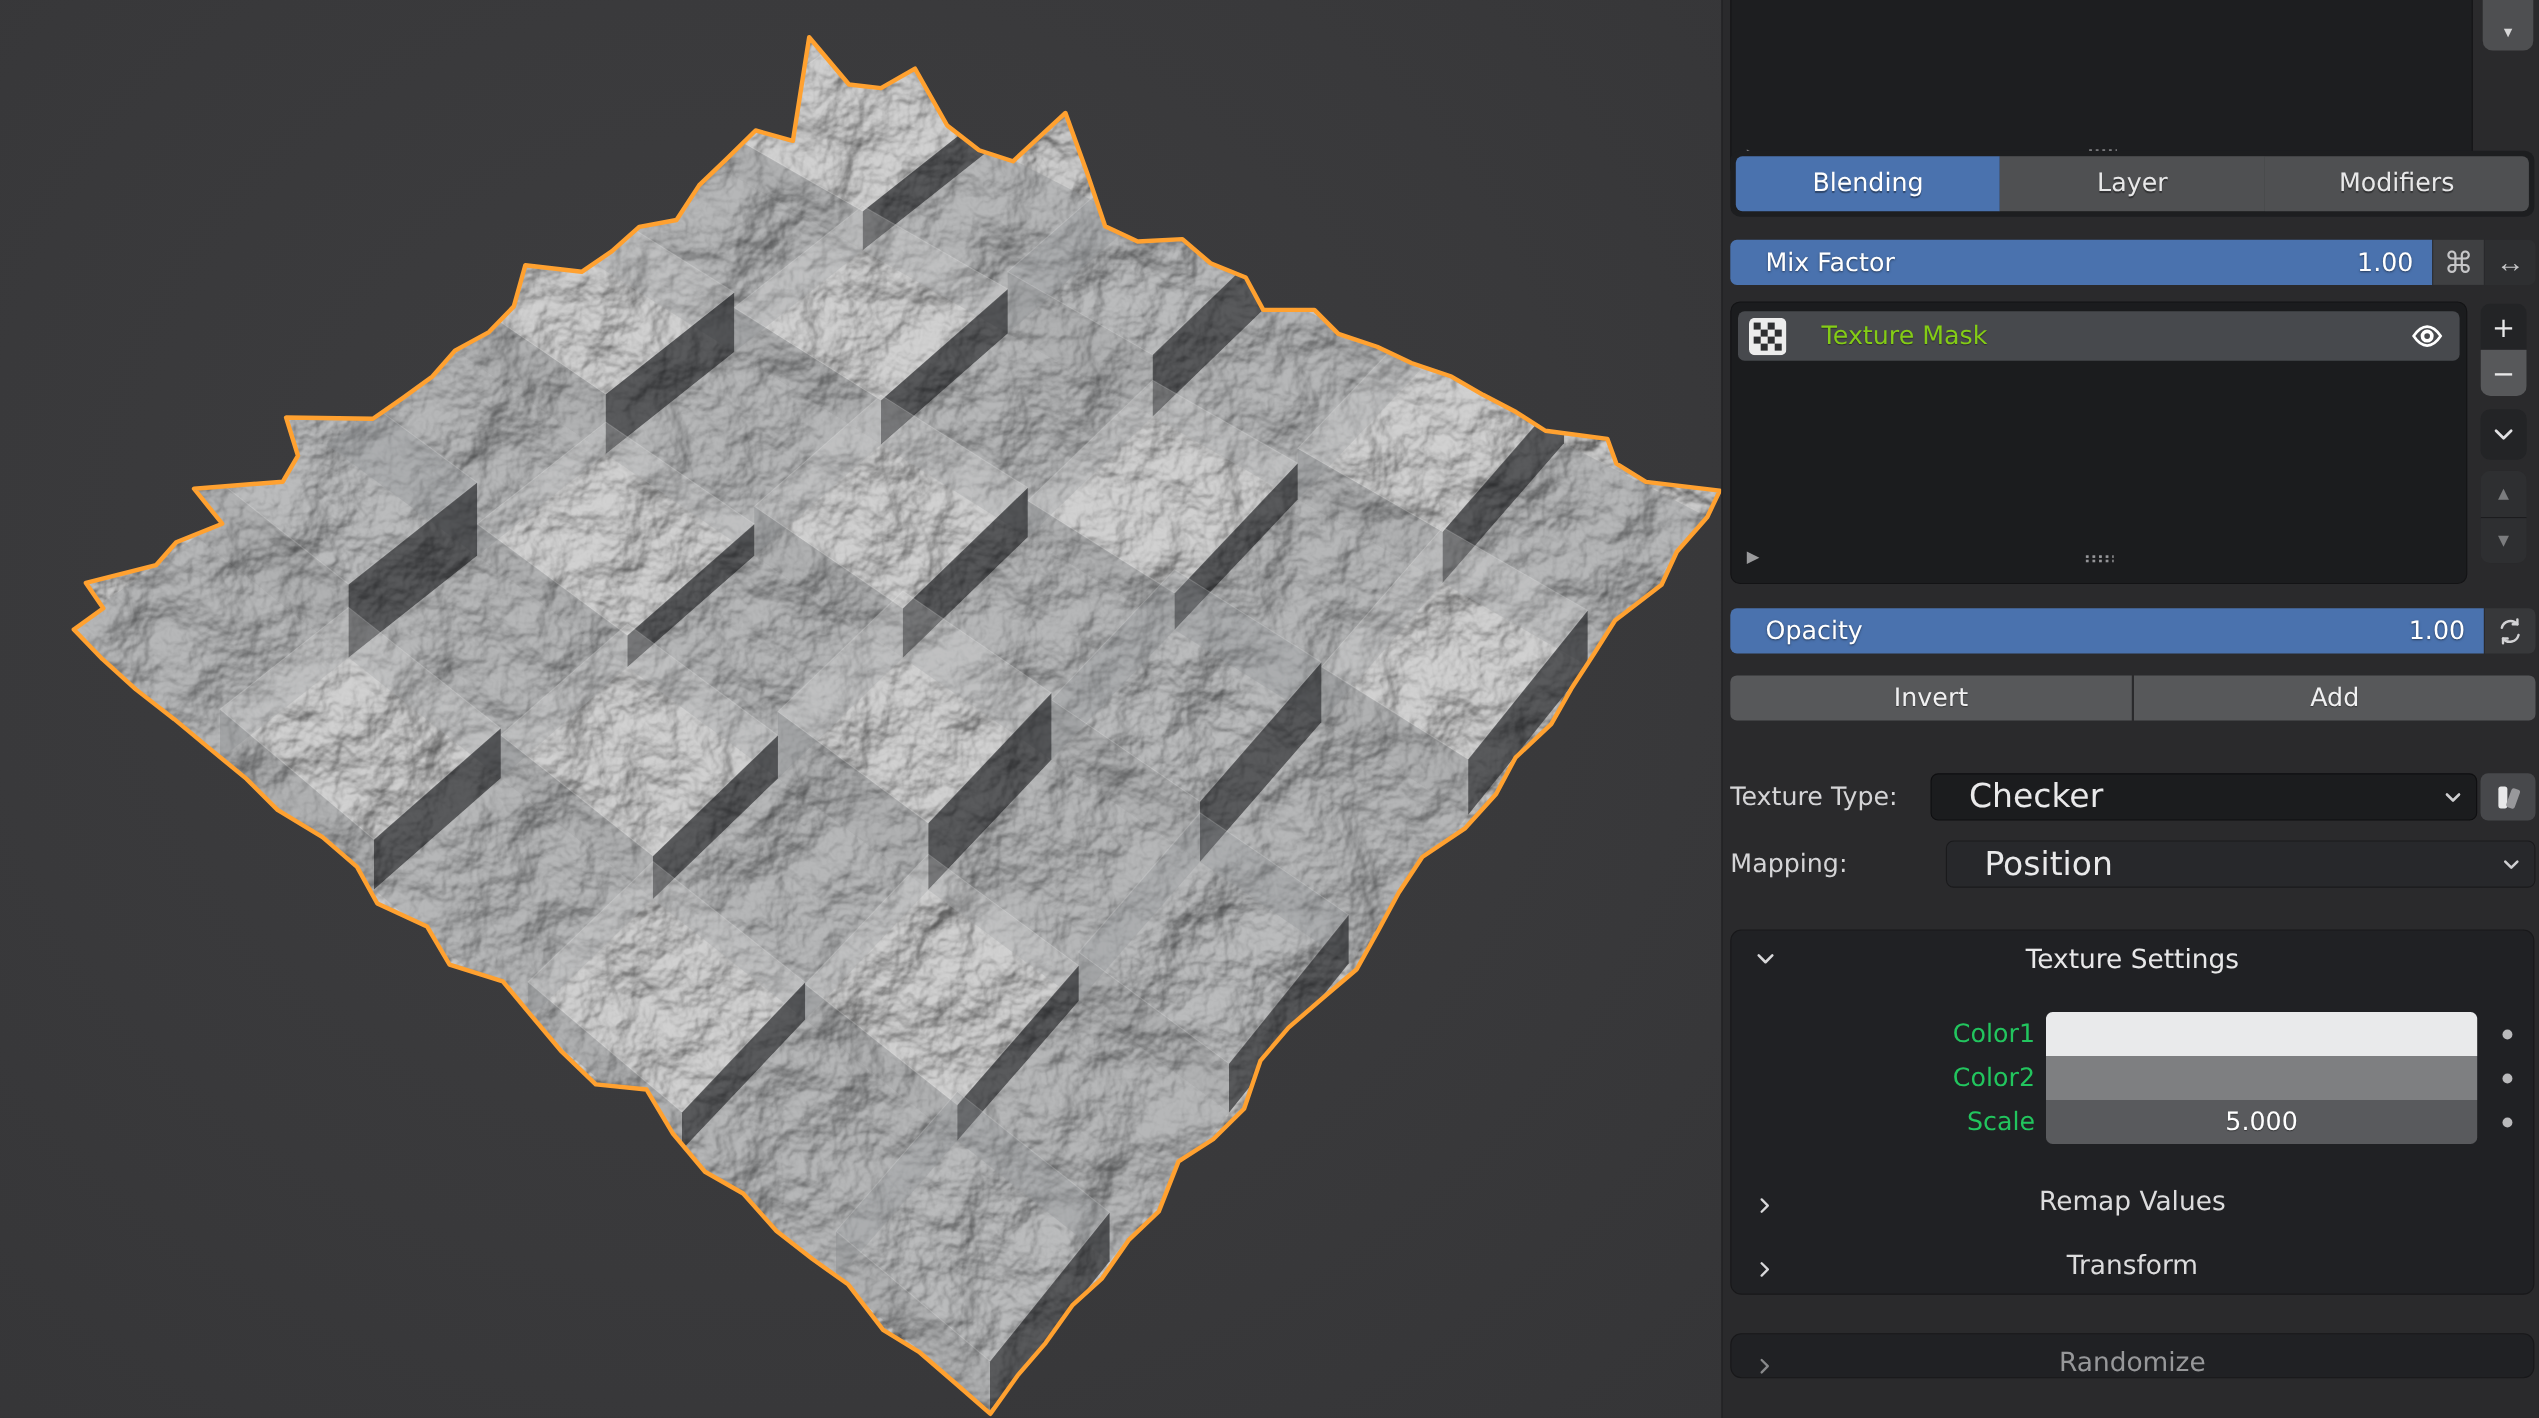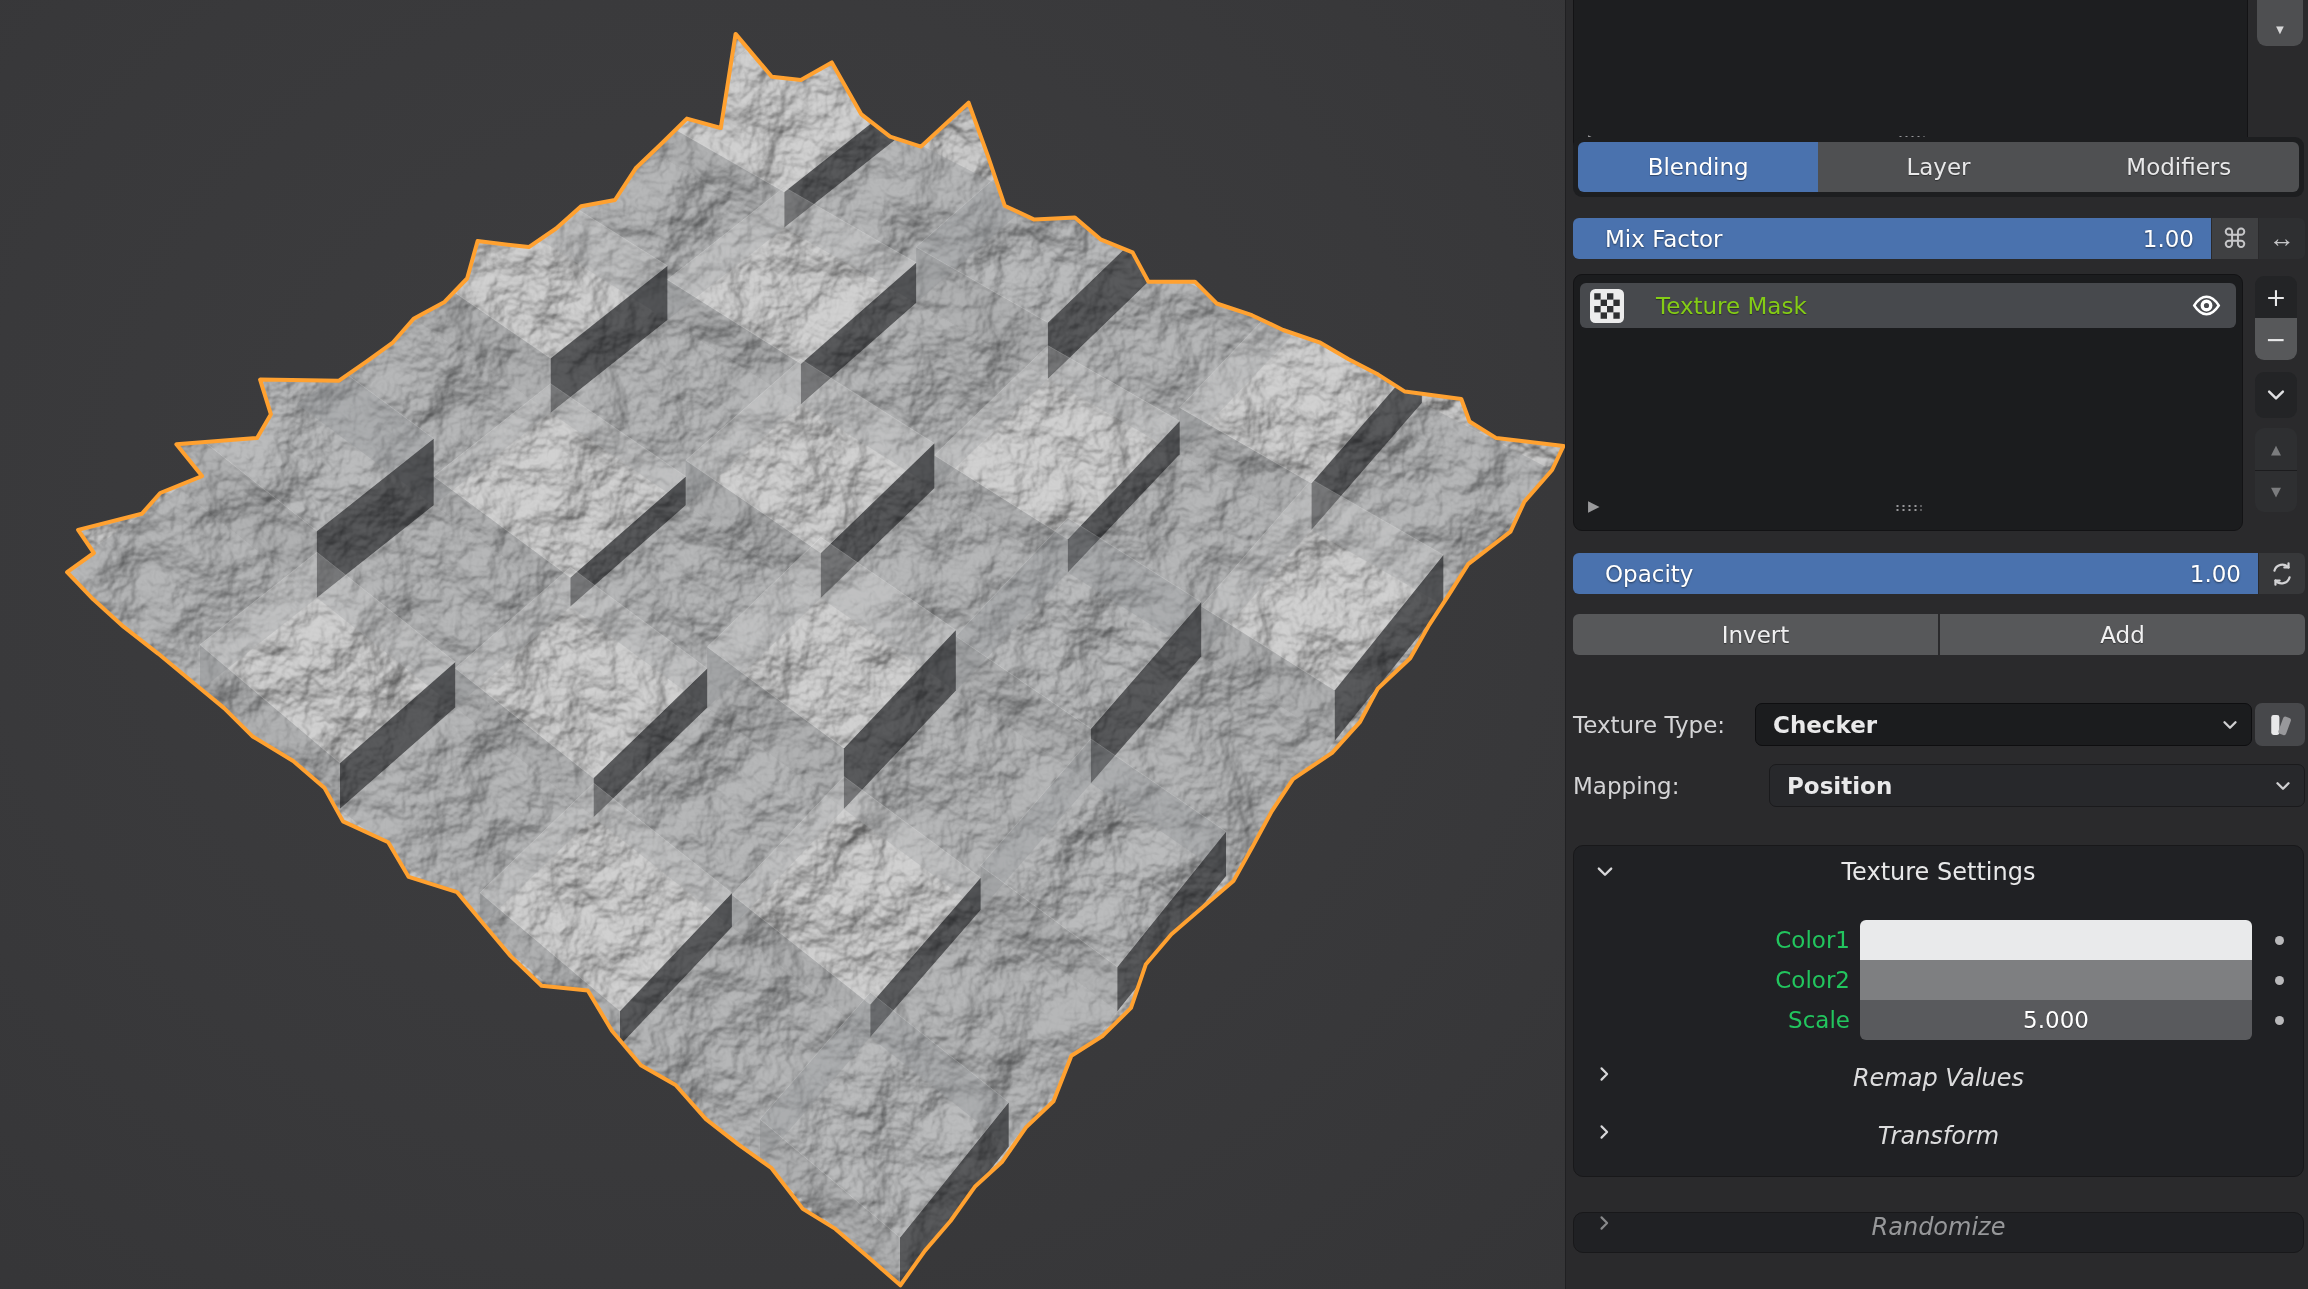--- a/index.html
+++ b/index.html
@@ -82,42 +82,42 @@
 
   .fieldrow{position:absolute;left:7px;width:732px;height:43px;display:flex;align-items:center;}
   .fieldrow.ttype{top:703px;}
   .fieldrow.mapping{top:764px;}
   .flabel{width:182px;font-size:23px;color:#d4d4d6;}
   .fieldrow.mapping .flabel{width:196px;}
   .dropdown{position:relative;flex:1;height:43px;display:flex;align-items:center;
             border-radius:7px;cursor:pointer;}
   .dropdown.dark{background:#1b1c1e;border:1px solid #0e0e10;}
   .dropdown.light{background:#27282b;border:1px solid #1a1a1c;}
-  .dropdown .dval{padding-left:17px;font-size:23px;color:#e9e9ea;font-weight:bold;}
+  .dropdown .dval{padding-left:34px;font-size:30px;color:#e9e9ea;}
   .dropdown .chev{position:absolute;right:10px;top:50%;transform:translateY(-50%);}
   .presetbtn{margin-left:3px;width:50px;height:43px;border:none;background:#47484b;
              border-radius:7px;display:flex;align-items:center;justify-content:center;cursor:pointer;}
 
   .panelbox{position:absolute;left:7px;width:731px;background:#202124;
             border:1px solid #18181a;border-radius:10px;}
   .tsbox{top:845px;height:332px;}
   .rndbox{top:1212px;height:41px;}
   .phead{position:relative;height:52px;display:flex;align-items:center;cursor:pointer;}
   .phead .chev{margin-left:20px;}
   .ptitle{position:absolute;left:0;right:0;text-align:center;font-size:24px;color:#e8e8e9;}
   .prow{display:flex;align-items:center;height:40px;padding-left:0;}
   .prow .plabel{width:276px;text-align:right;font-size:23px;color:#22c55e;}
   .prow .pfield{margin-left:10px;width:392px;height:40px;}
   .prow.first .pfield{border-radius:6px 6px 0 0;}
   .prow.last .pfield{border-radius:0 0 6px 6px;}
   .pfield.number{background:#595a5d;display:flex;align-items:center;justify-content:center;
                  font-size:23px;color:#fff;text-shadow:0 1px 1px rgba(0,0,0,.4);cursor:ew-resize;}
   .dot{width:9px;height:9px;border-radius:50%;background:#b9b9bb;margin-left:23px;cursor:pointer;}
   .spacer22{height:22px;}
-  .subhead{position:relative;height:42px;display:flex;align-items:flex-start;cursor:pointer;font-style:italic;}
+  .subhead{position:relative;height:42px;display:flex;align-items:flex-end;cursor:pointer;}
   .subhead .chev{margin-left:20px;}
   .subhead .stitle{position:absolute;left:0;right:0;text-align:center;font-size:24px;color:#dcdcdd;}
   .tsbox .subhead.remap{margin-top:24px;}
   .tsbox .subhead.transform{margin-top:16px;}
   .rndbox .subhead{height:100%;}
   .subhead.dim .stitle{color:#97989a;}
 </style>
 </head>
 <body>
 

